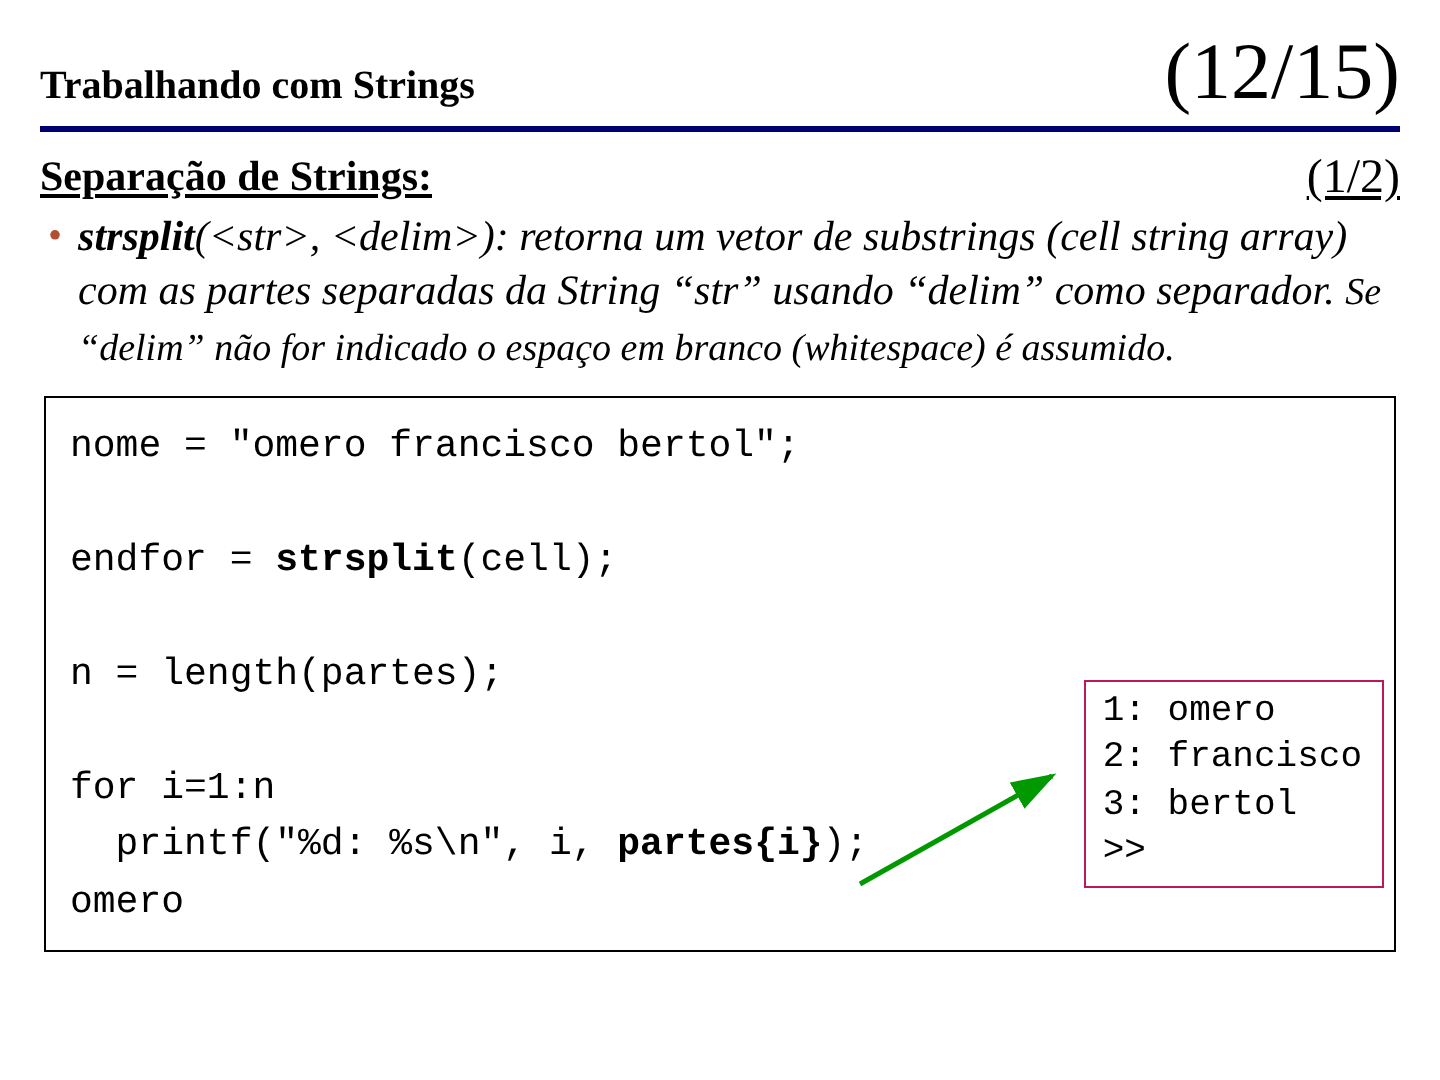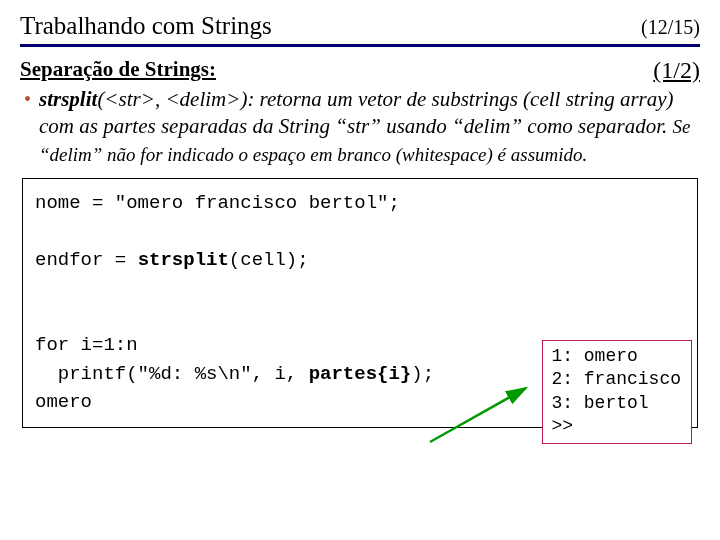--- a/index.html
+++ b/index.html
@@ -18,25 +18,26 @@
   }
   .title-row {
     display: flex;
     justify-content: space-between;
     align-items: baseline;
     border-bottom: 3px solid #000070;
     padding-bottom: 4px;
     margin-bottom: 10px;
   }
   .title {
-    font-size: 25px;
+    font-size: 20px;
     color: #000;
+    font-weight: bold;
   }
   .pager {
-    font-size: 20px;
+    font-size: 40px;
     color: #000;
     margin-left: 25px;
   }
   .sub-row {
     font-size: 21px;
   }
   .sub-row b { font-weight: bold; text-decoration: underline; }
   .sub-pager {
     float: right;
     font-size: 24px;
@@ -116,20 +117,21 @@
         <span class="fn">strsplit</span><span>(&lt;str&gt;, &lt;delim&gt;): retorna um vetor de substrings (cell string array) com as partes separadas da String “str” usando “delim” como separador. </span><span class="small">Se “delim” não for indicado o espaço em branco (whitespace) é assumido.</span>
       </span>
     </div>
   </div>
 
   <div class="code-box">
     <div>nome = "omero francisco bertol";</div>
     <div>&nbsp;</div>
     <div><span>endfor = </span><span class="bold">strsplit</span><span>(cell);</span></div>
     <div>&nbsp;</div>
+    <div>n = length(partes);</div>
     <div>&nbsp;</div>
     <div>for i=1:n</div>
     <div><span style="white-space:pre">  printf("%d: %s\n", i, </span><span class="bold">partes{i}</span><span>);</span></div>
     <div>omero</div>
   </div>
 
 </div>
 
 <div class="output-box">1: omero
 2: francisco

